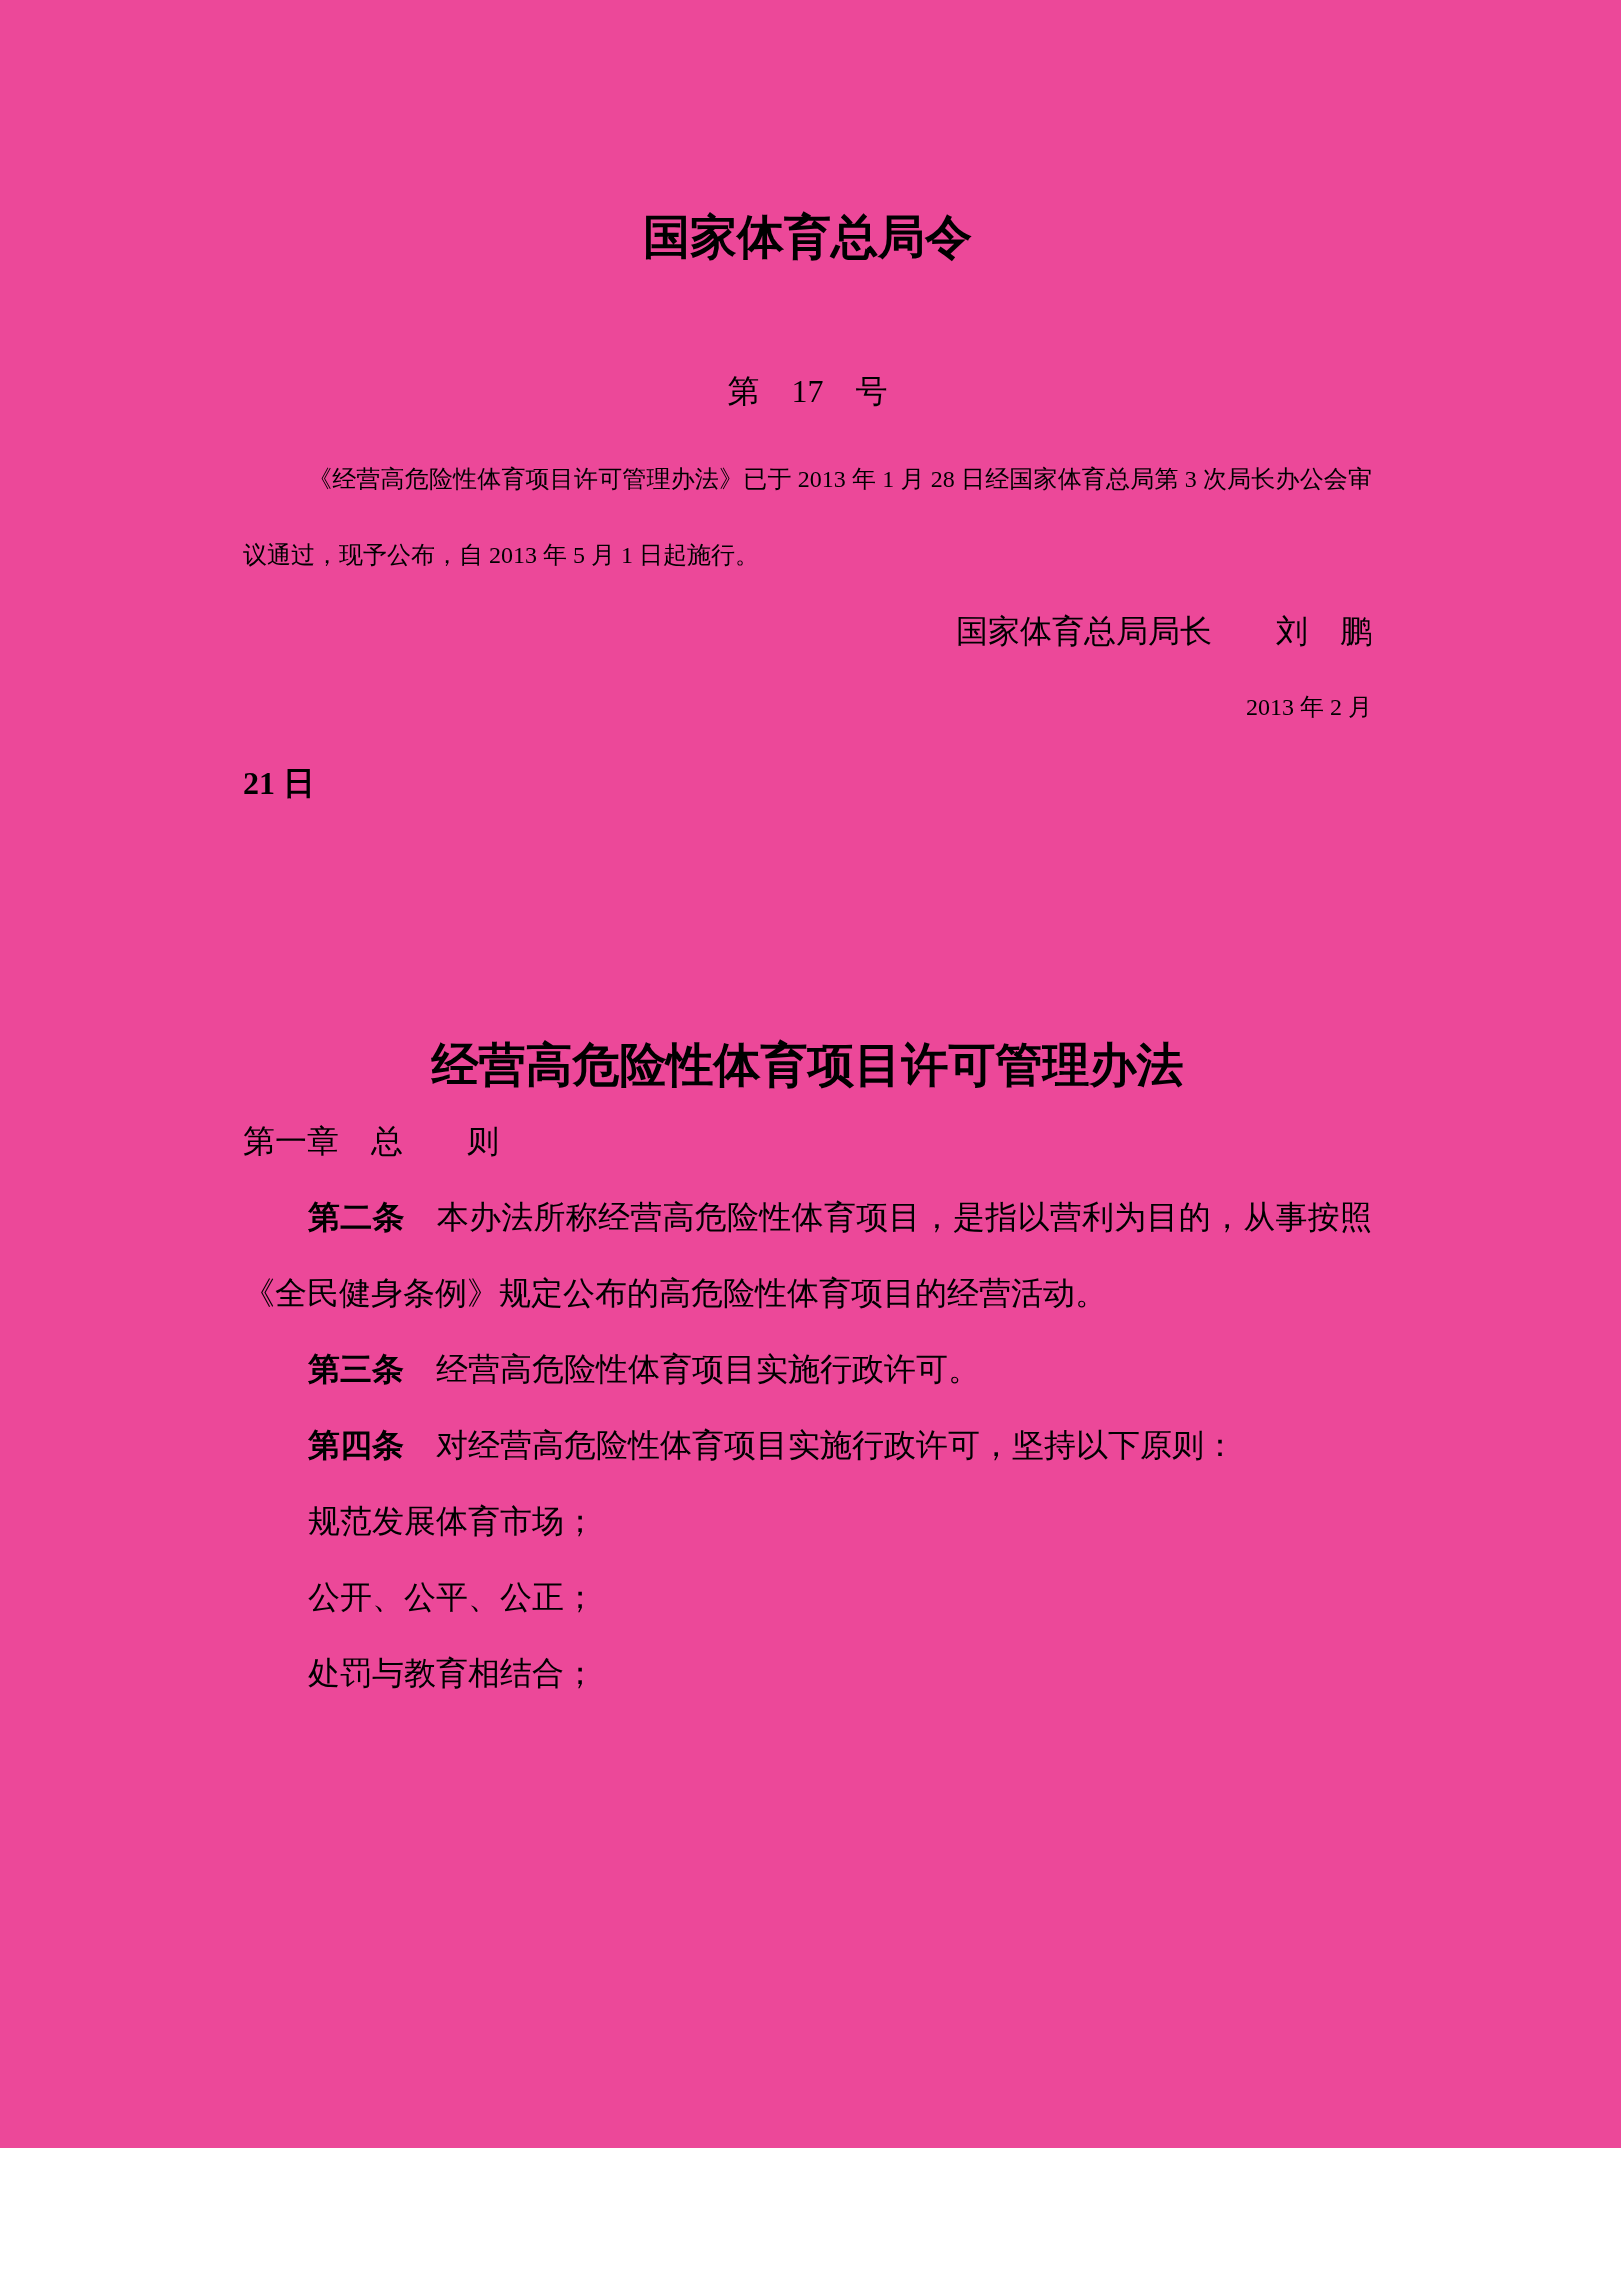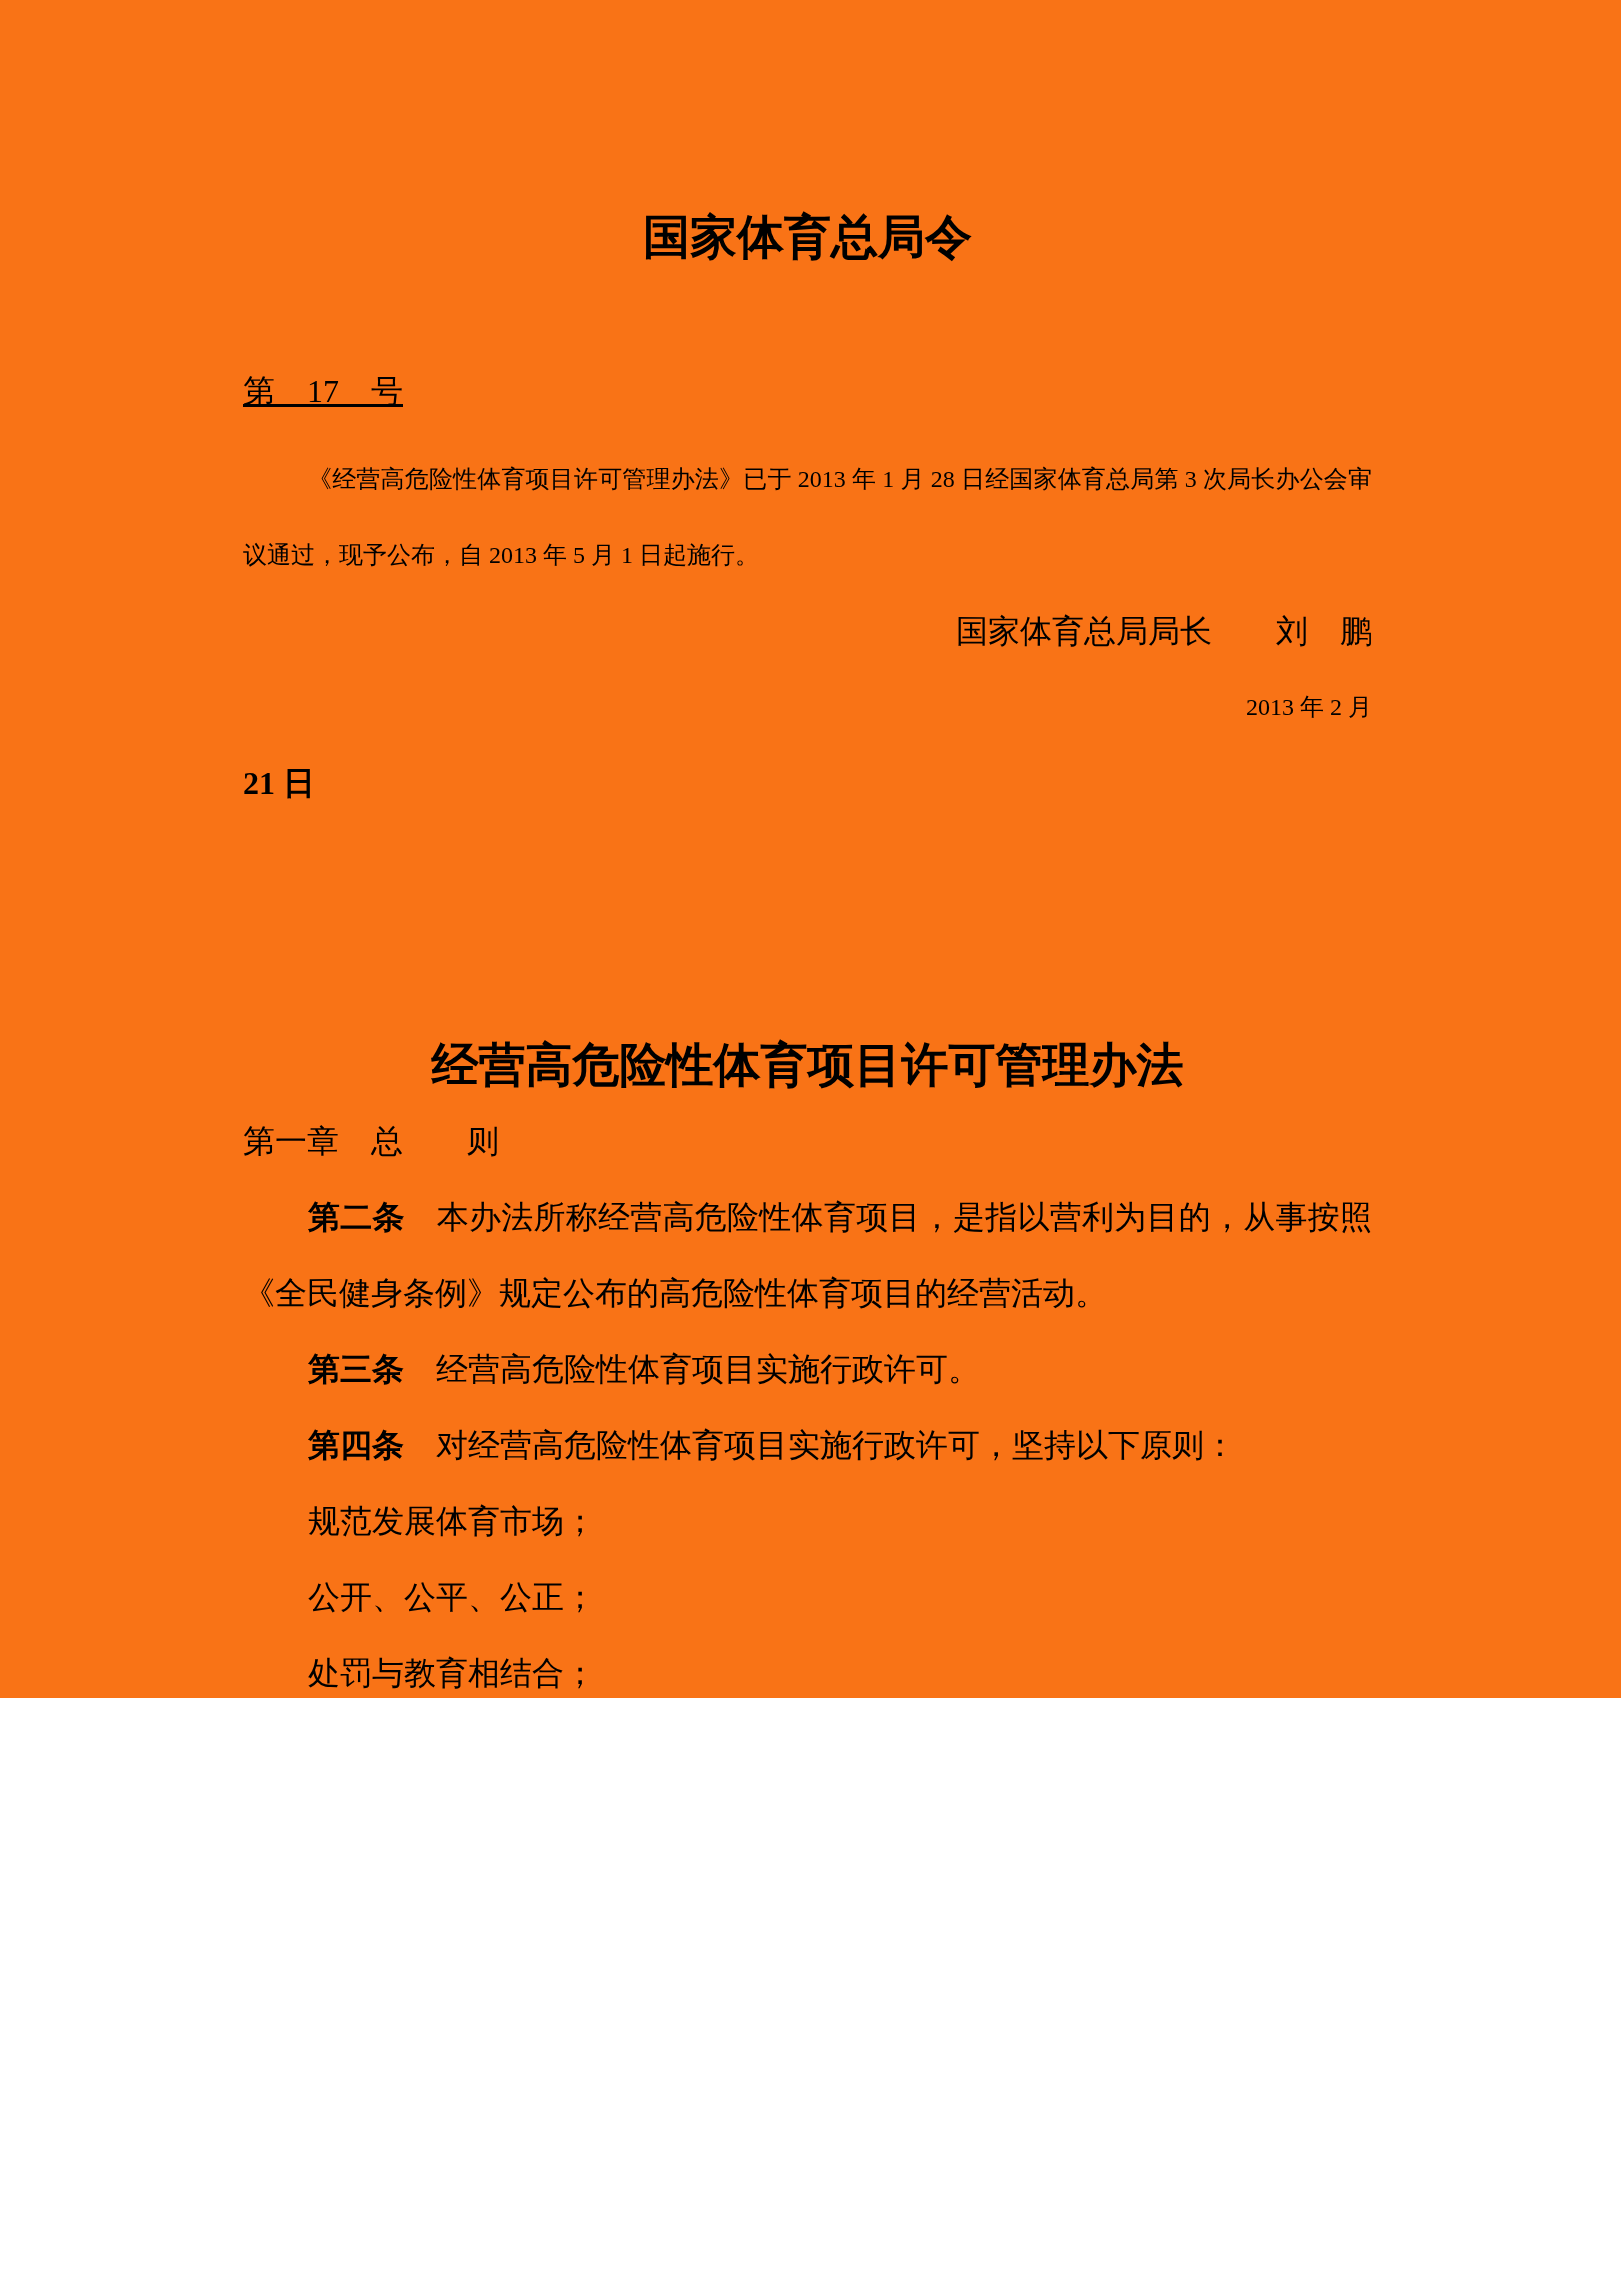--- a/index.html
+++ b/index.html
@@ -5,39 +5,38 @@
   * { margin: 0; padding: 0; box-sizing: border-box; }
   html, body { background: #ffffff; }
   body {
     width: 1621px;
     font-family: "Liberation Serif", "DejaVu Serif", serif;
     color: #000000;
   }
   .page {
     position: relative;
     width: 1621px;
-    height: 1698px;
-    background: #f97316;
+    height: 2148px;
+    background: #ec4899;
     padding-left: 243px;
     padding-right: 249px;
     overflow: hidden;
   }
   .decree-title {
     margin-top: 199px;
     font-size: 47px;
     line-height: 76px;
     font-weight: bold;
     text-align: center;
   }
   .decree-number {
     margin-top: 78px;
     font-size: 32px;
     line-height: 76px;
-    text-align: left;
-    text-decoration: underline;
+    text-align: center;
   }
   .announcement {
     margin-top: 11.8px;
     font-size: 24px;
     line-height: 76px;
     text-align: justify;
     text-indent: 65px;
   }
   .signature {
     font-size: 32px;

